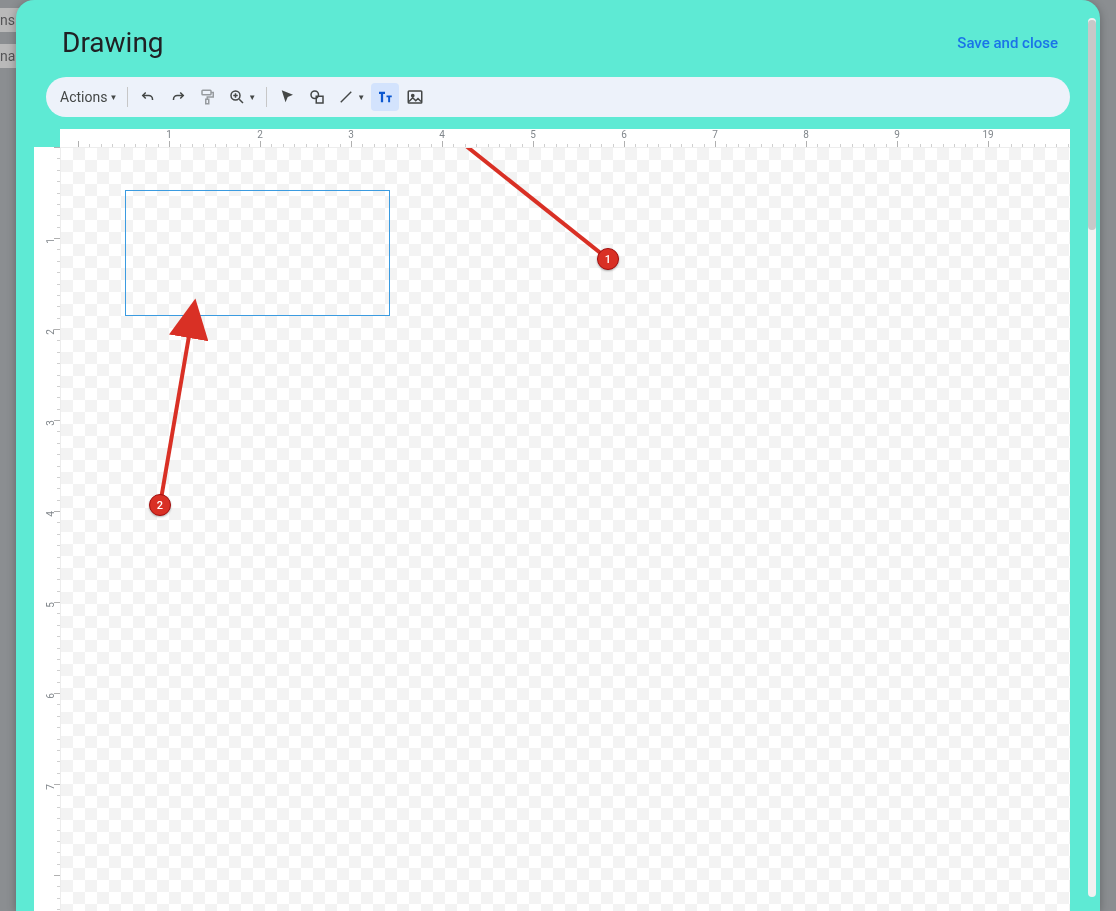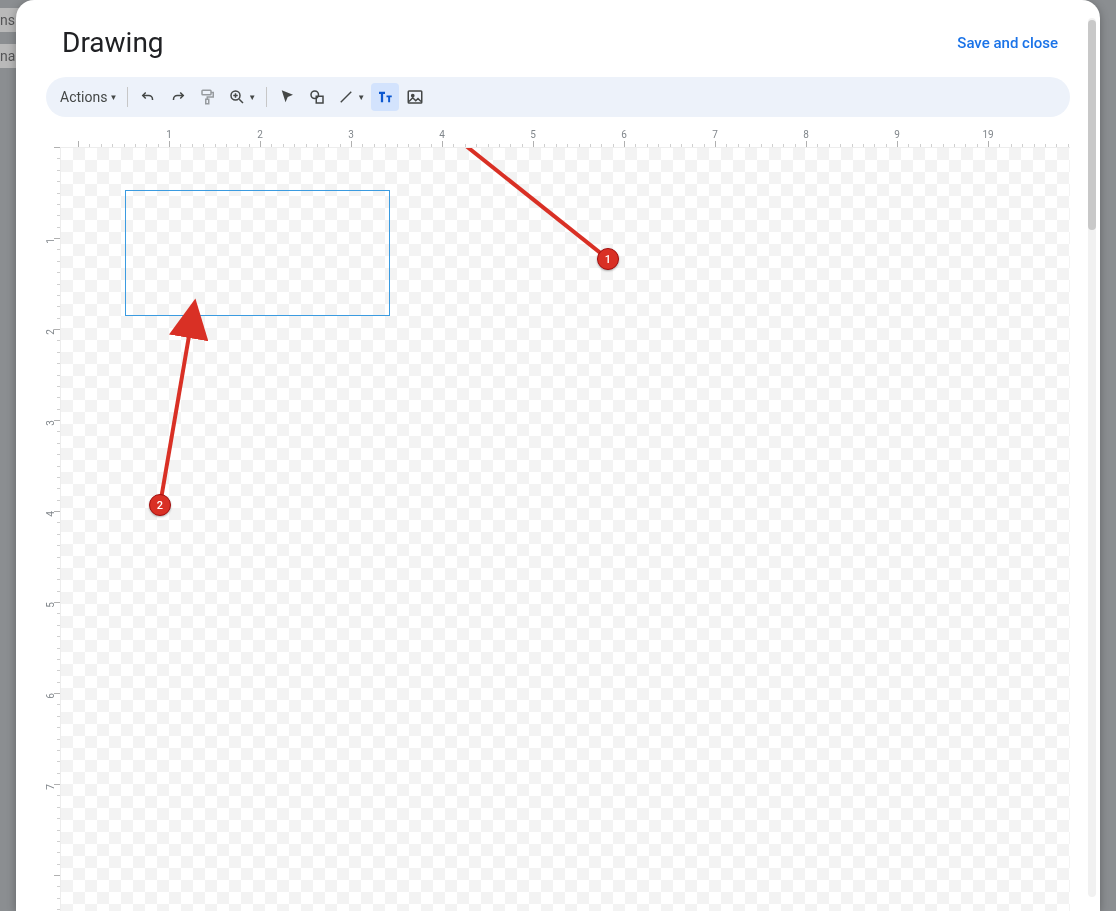--- a/index.html
+++ b/index.html
@@ -22,21 +22,21 @@
   }
 
   .dim {
     position:absolute; inset:0;
     background:rgba(128,128,128,0.55);
   }
 
   .dialog {
     position:absolute;
     left:16px; top:0; right:16px; bottom:0;
-    background:#ffffff;
+    background:#5eead4;
     border-radius:18px 18px 0 0;
     box-shadow:0 2px 10px rgba(0,0,0,0.3);
     display:flex;
     flex-direction:column;
     overflow:hidden;
   }
 
   .dialog-header {
     display:flex;
     align-items:center;

